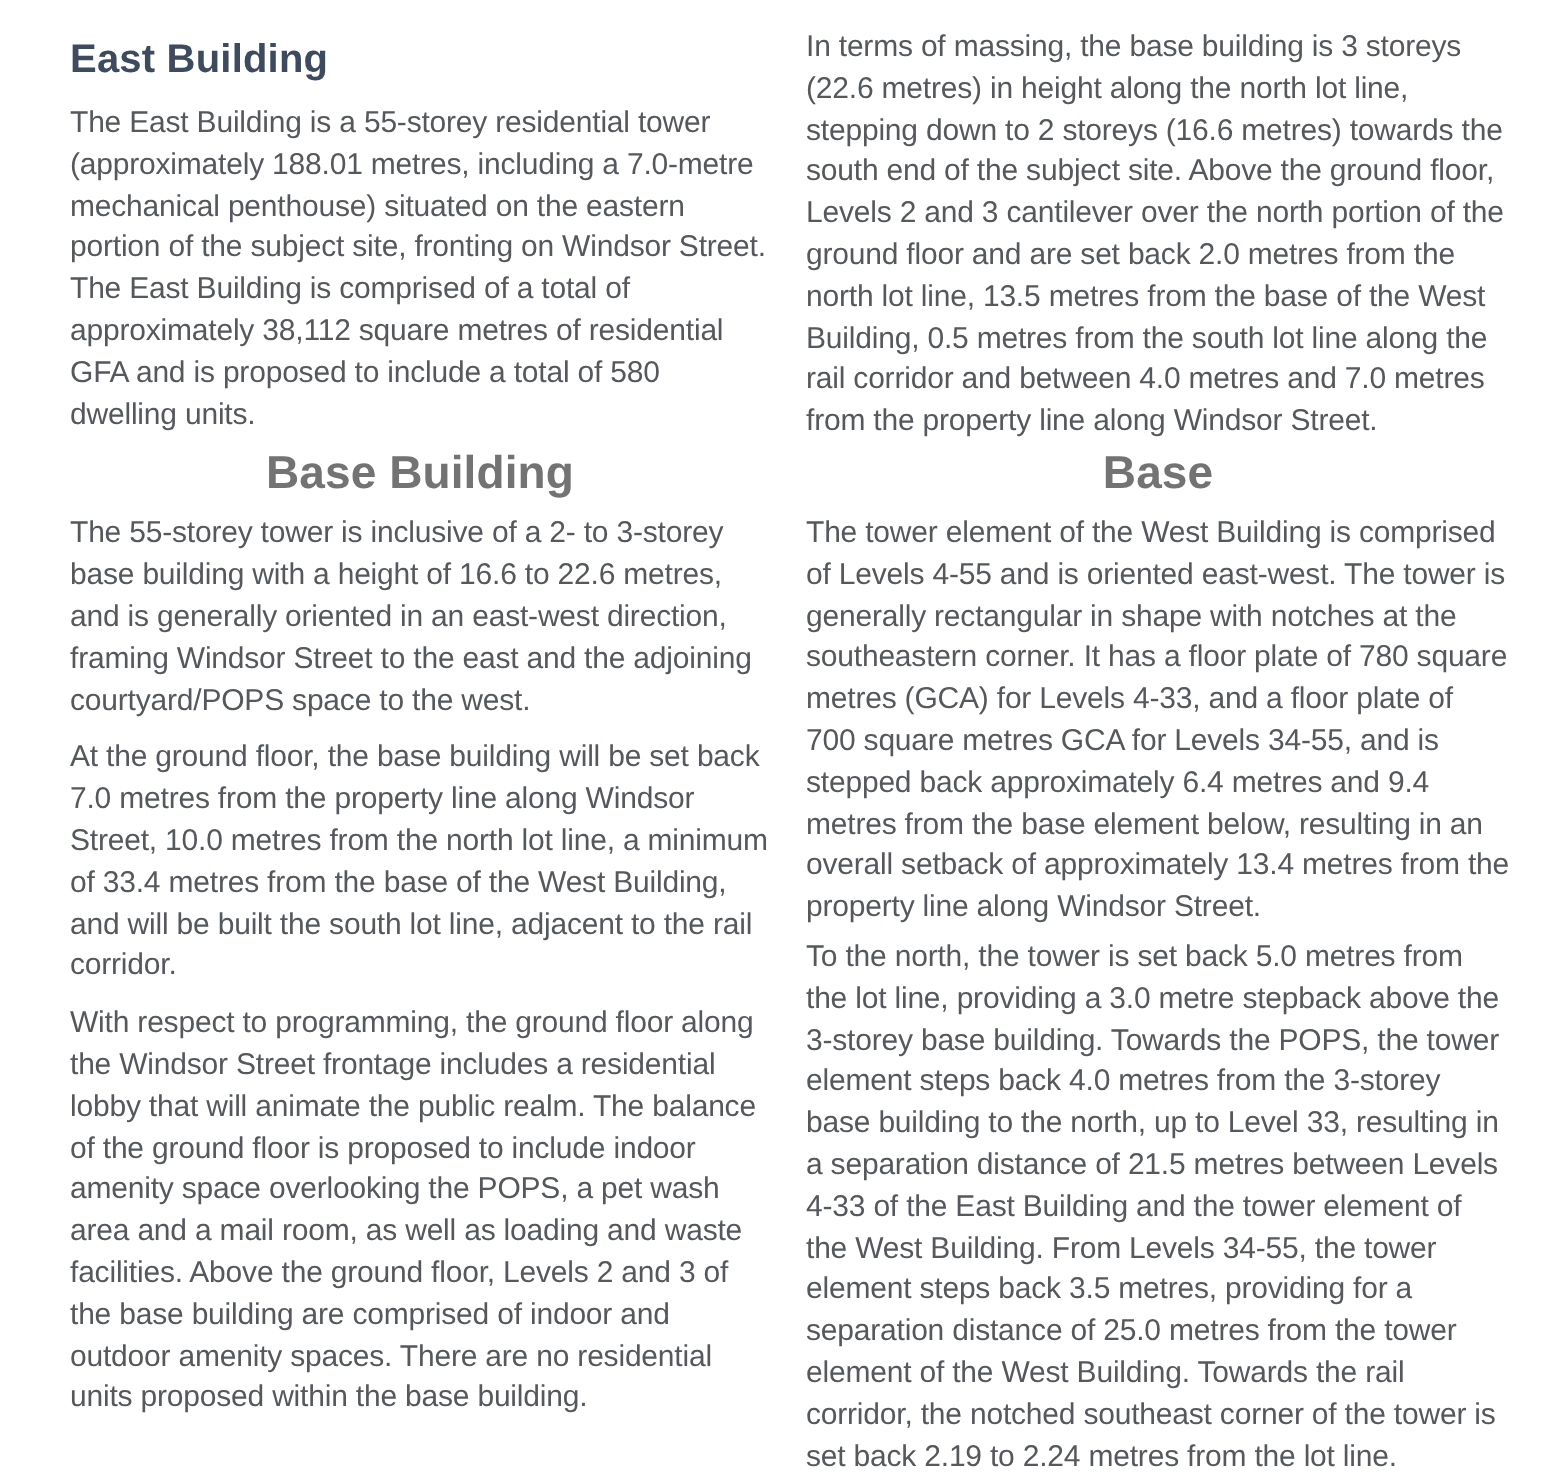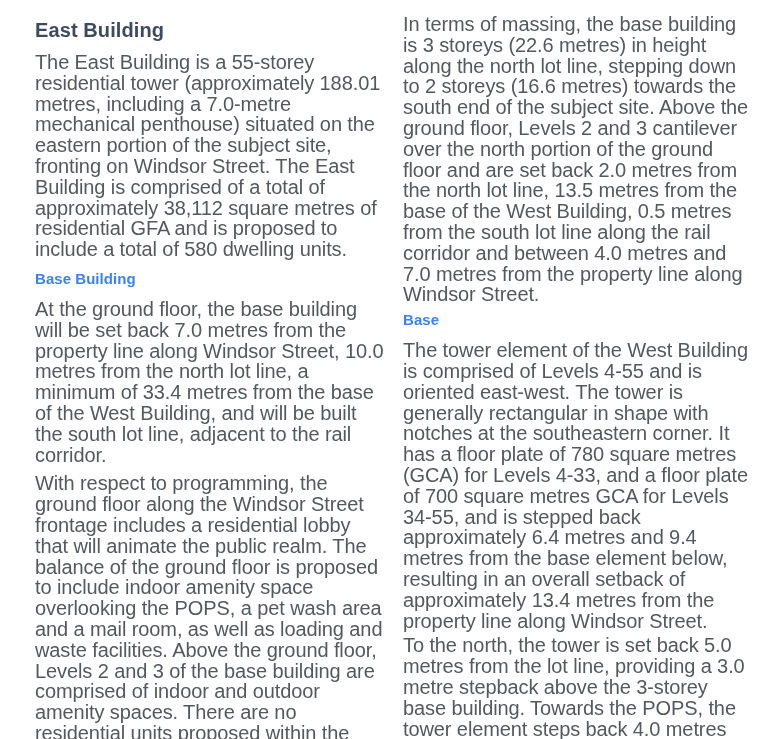--- a/index.html
+++ b/index.html
@@ -29,29 +29,30 @@
 
   .doc-h2 {
     font-size: 20px;
     line-height: 24px;
     font-weight: bold;
     color: #3e4b5f;
     letter-spacing: 0.1px;
     margin: 4px 0 10px 0;
   }
   .doc-h3 {
-    font-size: 15px;
+    font-size: 23px;
     line-height: 21px;
     font-weight: bold;
-    color: #3b82f6;
+    color: #737373;
     letter-spacing: 0.05px;
     margin: 0 0 10px 0;
+    text-align: center;
   }
   .doc-p {
-    font-size: 20px;
+    font-size: 15px;
     line-height: 20.8px;
     color: #55585c;
     letter-spacing: -0.1px;
     margin: 0 0 8px 0;
     text-align: left;
   }
   .col-right .doc-p {
     margin-bottom: 4px;
   }
 </style>
@@ -60,20 +61,21 @@
 
 <div class="page">
 
   <div class="col col-left">
     <h1 class="doc-h2">East Building</h1>
 
     <p class="doc-p">The East Building is a 55-storey residential tower (approximately 188.01 metres, including a 7.0-metre mechanical penthouse) situated on the eastern portion of the subject site, fronting on Windsor Street. The East Building is comprised of a total of approximately 38,112 square metres of residential GFA and is proposed to include a total of 580 dwelling units.</p>
 
     <h2 class="doc-h3">Base Building</h2>
 
+    <p class="doc-p">The 55-storey tower is inclusive of a 2- to 3-storey base building with a height of 16.6 to 22.6 metres, and is generally oriented in an east-west direction, framing Windsor Street to the east and the adjoining courtyard/POPS space to the west.</p>
 
     <p class="doc-p">At the ground floor, the base building will be set back 7.0 metres from the property line along Windsor Street, 10.0 metres from the north lot line, a minimum of 33.4 metres from the base of the West Building, and will be built the south lot line, adjacent to the rail corridor.</p>
 
     <p class="doc-p">With respect to programming, the ground floor along the Windsor Street frontage includes a residential lobby that will animate the public realm. The balance of the ground floor is proposed to include indoor amenity space overlooking the POPS, a pet wash area and a mail room, as well as loading and waste facilities. Above the ground floor, Levels 2 and 3 of the base building are comprised of indoor and outdoor amenity spaces. There are no residential units proposed within the base building.</p>
   </div>
 
   <div class="col col-right">
     <p class="doc-p">In terms of massing, the base building is 3 storeys (22.6 metres) in height along the north lot line, stepping down to 2 storeys (16.6 metres) towards the south end of the subject site. Above the ground floor, Levels 2 and 3 cantilever over the north portion of the ground floor and are set back 2.0 metres from the north lot line, 13.5 metres from the base of the West Building, 0.5 metres from the south lot line along the rail corridor and between 4.0 metres and 7.0 metres from the property line along Windsor Street.</p>
 
     <h2 class="doc-h3">Base</h2>

